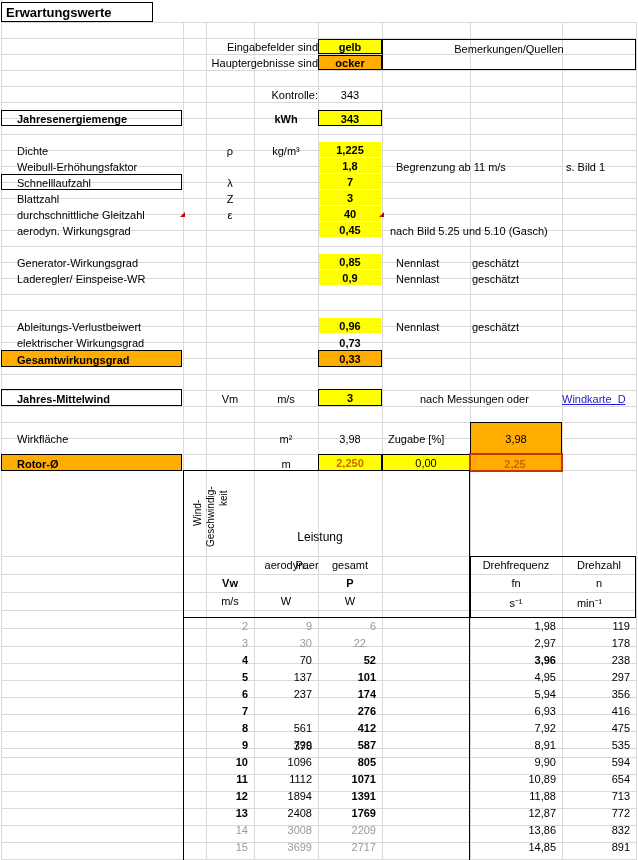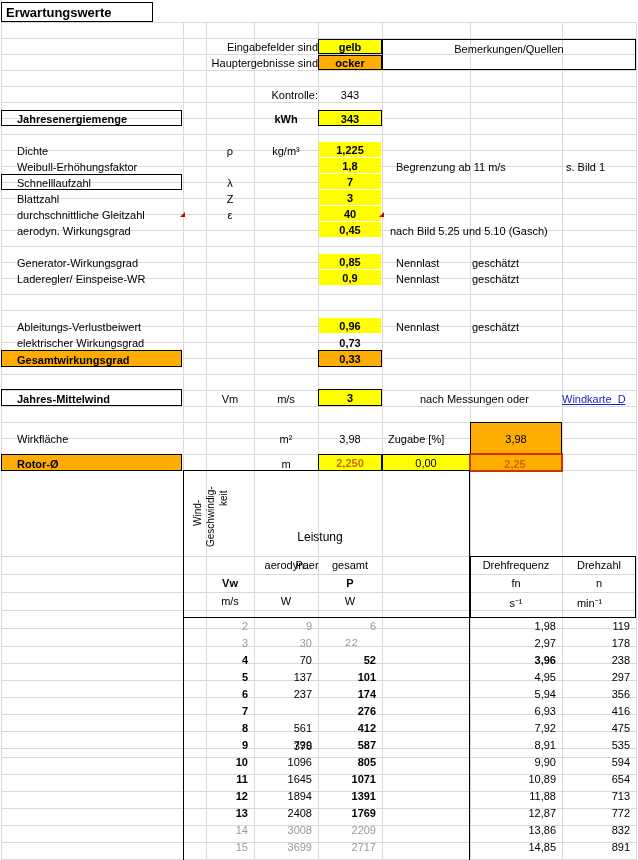--- a/index.html
+++ b/index.html
@@ -221,21 +221,21 @@
   <div class="abs box" style="left:183px;top:618px;width:287px;height:242px;border-top:none;border-bottom:none;"></div>
 
   <div id="rows">
       <div class="abs t-right grey" style="left:206px;top:620px;width:42px;">2</div>
       <div class="abs t-right grey" style="left:254px;top:620px;width:58px;">9</div>
       <div class="abs t-right grey" style="left:318px;top:620px;width:58px;">6</div>
       <div class="abs t-right" style="left:470px;top:620px;width:86px;">1,98</div>
       <div class="abs t-right" style="left:562px;top:620px;width:68px;">119</div>
       <div class="abs t-right grey" style="left:206px;top:637px;width:42px;">3</div>
       <div class="abs t-right grey" style="left:254px;top:637px;width:58px;">30</div>
-      <div class="abs t-right grey" style="left:300px;top:637px;width:58px;font-family:Liberation Mono, monospace;">22</div>
+      <div class="abs t-right grey" style="left:308px;top:637px;width:58px;">22</div>
       <div class="abs t-right" style="left:470px;top:637px;width:86px;">2,97</div>
       <div class="abs t-right" style="left:562px;top:637px;width:68px;">178</div>
       <div class="abs t-right bold" style="left:206px;top:654px;width:42px;">4</div>
       <div class="abs t-right" style="left:254px;top:654px;width:58px;">70</div>
       <div class="abs t-right bold" style="left:318px;top:654px;width:58px;">52</div>
       <div class="abs t-right" style="left:470px;top:654px;width:86px;font-weight:bold;">3,96</div>
       <div class="abs t-right" style="left:562px;top:654px;width:68px;">238</div>
       <div class="abs t-right bold" style="left:206px;top:671px;width:42px;">5</div>
       <div class="abs t-right" style="left:254px;top:671px;width:58px;">137</div>
       <div class="abs t-right bold" style="left:318px;top:671px;width:58px;">101</div>
@@ -260,21 +260,21 @@
       <div class="abs t-right" style="left:254px;top:739px;width:58px;">799</div>
       <div class="abs t-right bold" style="left:318px;top:739px;width:58px;">587</div>
       <div class="abs t-right" style="left:470px;top:739px;width:86px;">8,91</div>
       <div class="abs t-right" style="left:562px;top:739px;width:68px;">535</div>
       <div class="abs t-right bold" style="left:206px;top:756px;width:42px;">10</div>
       <div class="abs t-right" style="left:254px;top:756px;width:58px;">1096</div>
       <div class="abs t-right bold" style="left:318px;top:756px;width:58px;">805</div>
       <div class="abs t-right" style="left:470px;top:756px;width:86px;">9,90</div>
       <div class="abs t-right" style="left:562px;top:756px;width:68px;">594</div>
       <div class="abs t-right bold" style="left:206px;top:773px;width:42px;">11</div>
-      <div class="abs t-right" style="left:254px;top:773px;width:58px;">1645</div>
+      <div class="abs t-right" style="left:254px;top:773px;width:58px;">1112</div>
       <div class="abs t-right bold" style="left:318px;top:773px;width:58px;">1071</div>
       <div class="abs t-right" style="left:470px;top:773px;width:86px;">10,89</div>
       <div class="abs t-right" style="left:562px;top:773px;width:68px;">654</div>
       <div class="abs t-right bold" style="left:206px;top:790px;width:42px;">12</div>
       <div class="abs t-right" style="left:254px;top:790px;width:58px;">1894</div>
       <div class="abs t-right bold" style="left:318px;top:790px;width:58px;">1391</div>
       <div class="abs t-right" style="left:470px;top:790px;width:86px;">11,88</div>
       <div class="abs t-right" style="left:562px;top:790px;width:68px;">713</div>
       <div class="abs t-right bold" style="left:206px;top:807px;width:42px;">13</div>
       <div class="abs t-right" style="left:254px;top:807px;width:58px;">2408</div>

